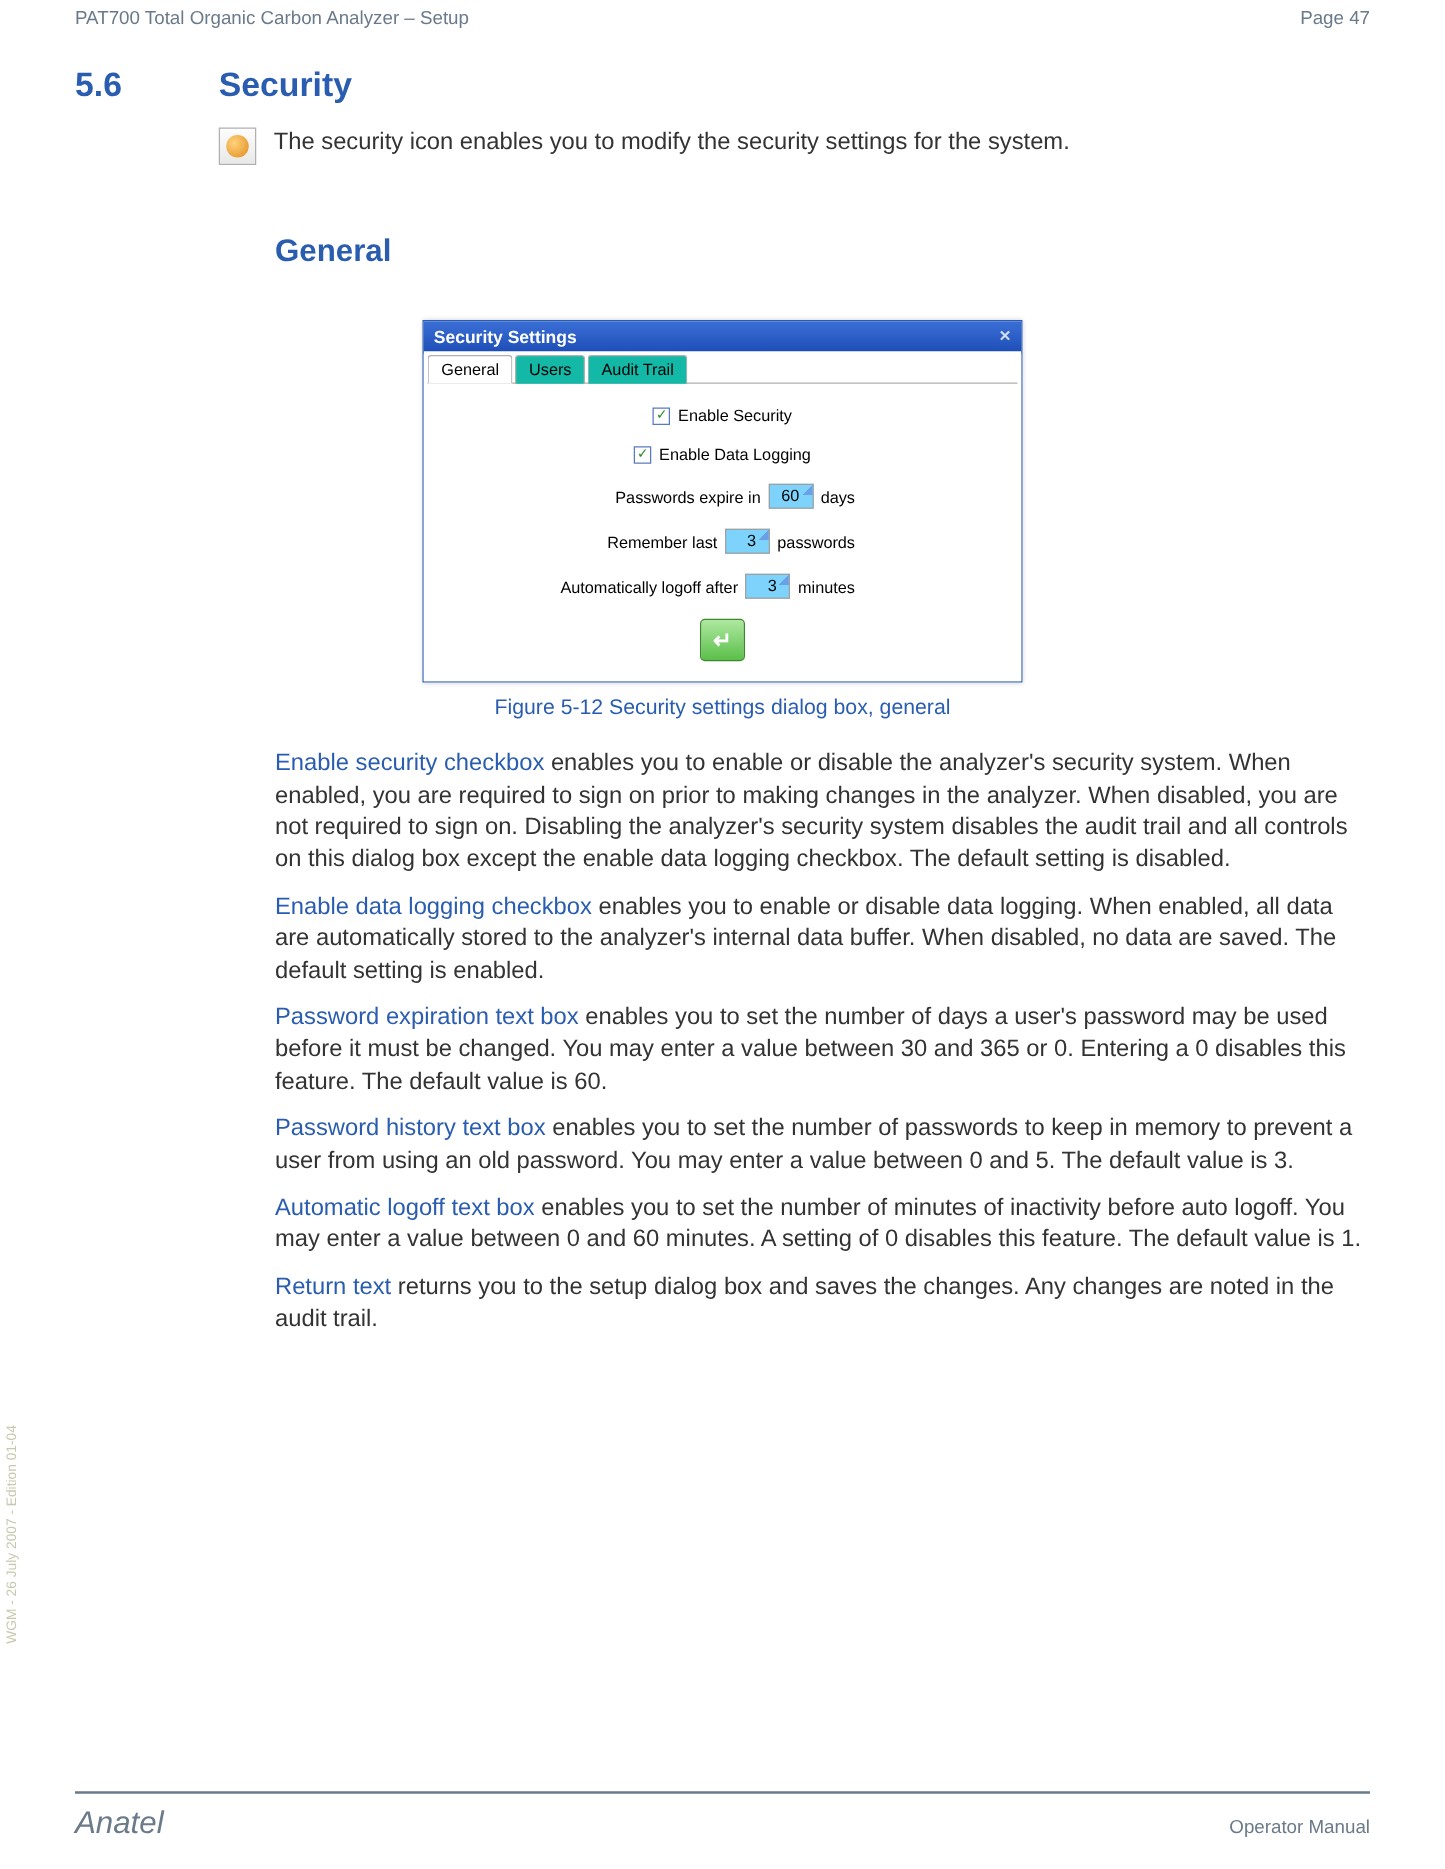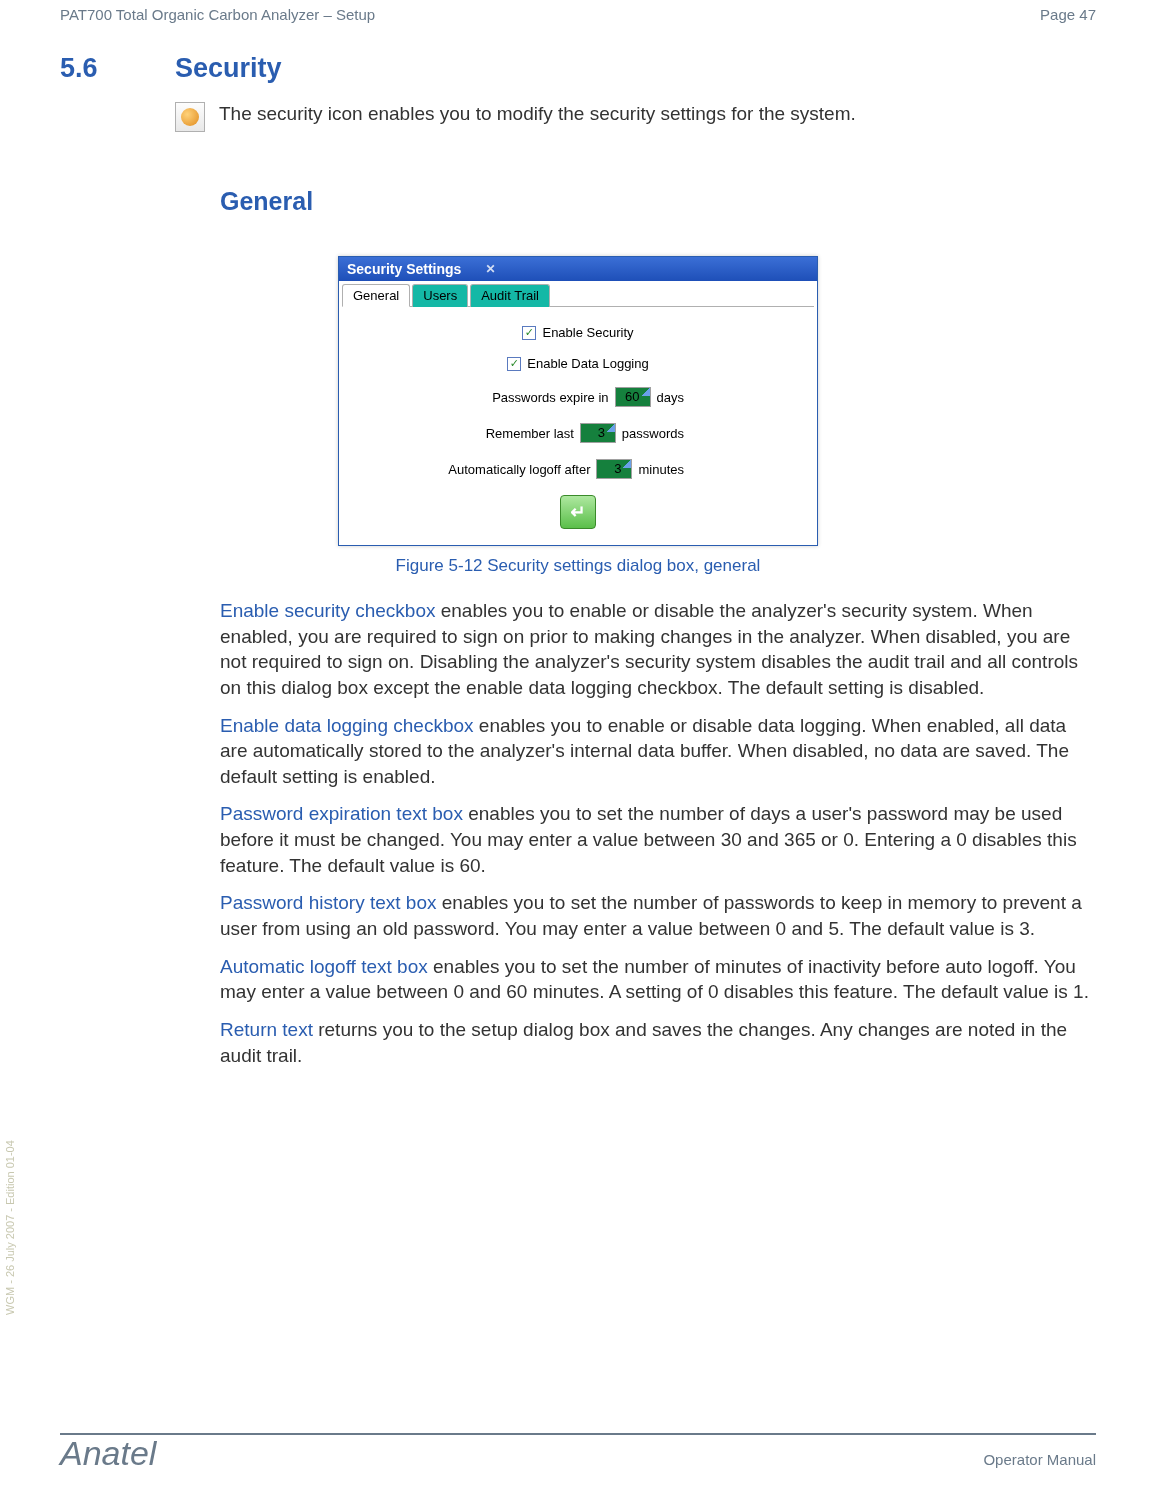--- a/index.html
+++ b/index.html
@@ -91,21 +91,21 @@
     font-size: 13px;
     color: #000;
   }
   .dialog-titlebar {
     background: linear-gradient(#3b6fd6, #1e4fb8);
     color: #fff;
     font-weight: bold;
     padding: 4px 8px;
     font-size: 14px;
     display: flex;
-    justify-content: flex-start;
+    justify-content: space-between;
     align-items: center;
     gap: 24px;
   }
   .close-x {
     font-size: 12px;
     opacity: 0.8;
   }
   .dialog-body {
     background: #fff;
     padding: 0 3px 10px 3px;
@@ -162,21 +162,21 @@
     background: #fff;
     line-height: 1;
   }
   .numbox {
     width: 36px;
     height: 20px;
     border: 1px solid #a0a0a0;
     text-align: right;
     padding: 1px 10px 1px 2px;
     position: relative;
-    background: #15803d;
+    background: #7dd3fc;
   }
   .numbox::after {
     content: "";
     position: absolute;
     top: 0; right: 0;
     width: 8px; height: 8px;
     background: linear-gradient(135deg, transparent 50%, #6aa0e8 50%);
   }
   .return-btn {
     width: 36px;
@@ -231,21 +231,21 @@
     position: absolute;
     bottom: 22px;
     left: 60px;
     right: 60px;
     display: flex;
     justify-content: space-between;
     align-items: baseline;
   }
   .footer-brand {
     font-style: italic;
-    font-size: 34px;
+    font-size: 25px;
     color: #6a7a8a;
   }
   .footer-doc {
     font-size: 15px;
     color: #6a7a8a;
   }
 </style>
 </head>
 <body>
 

